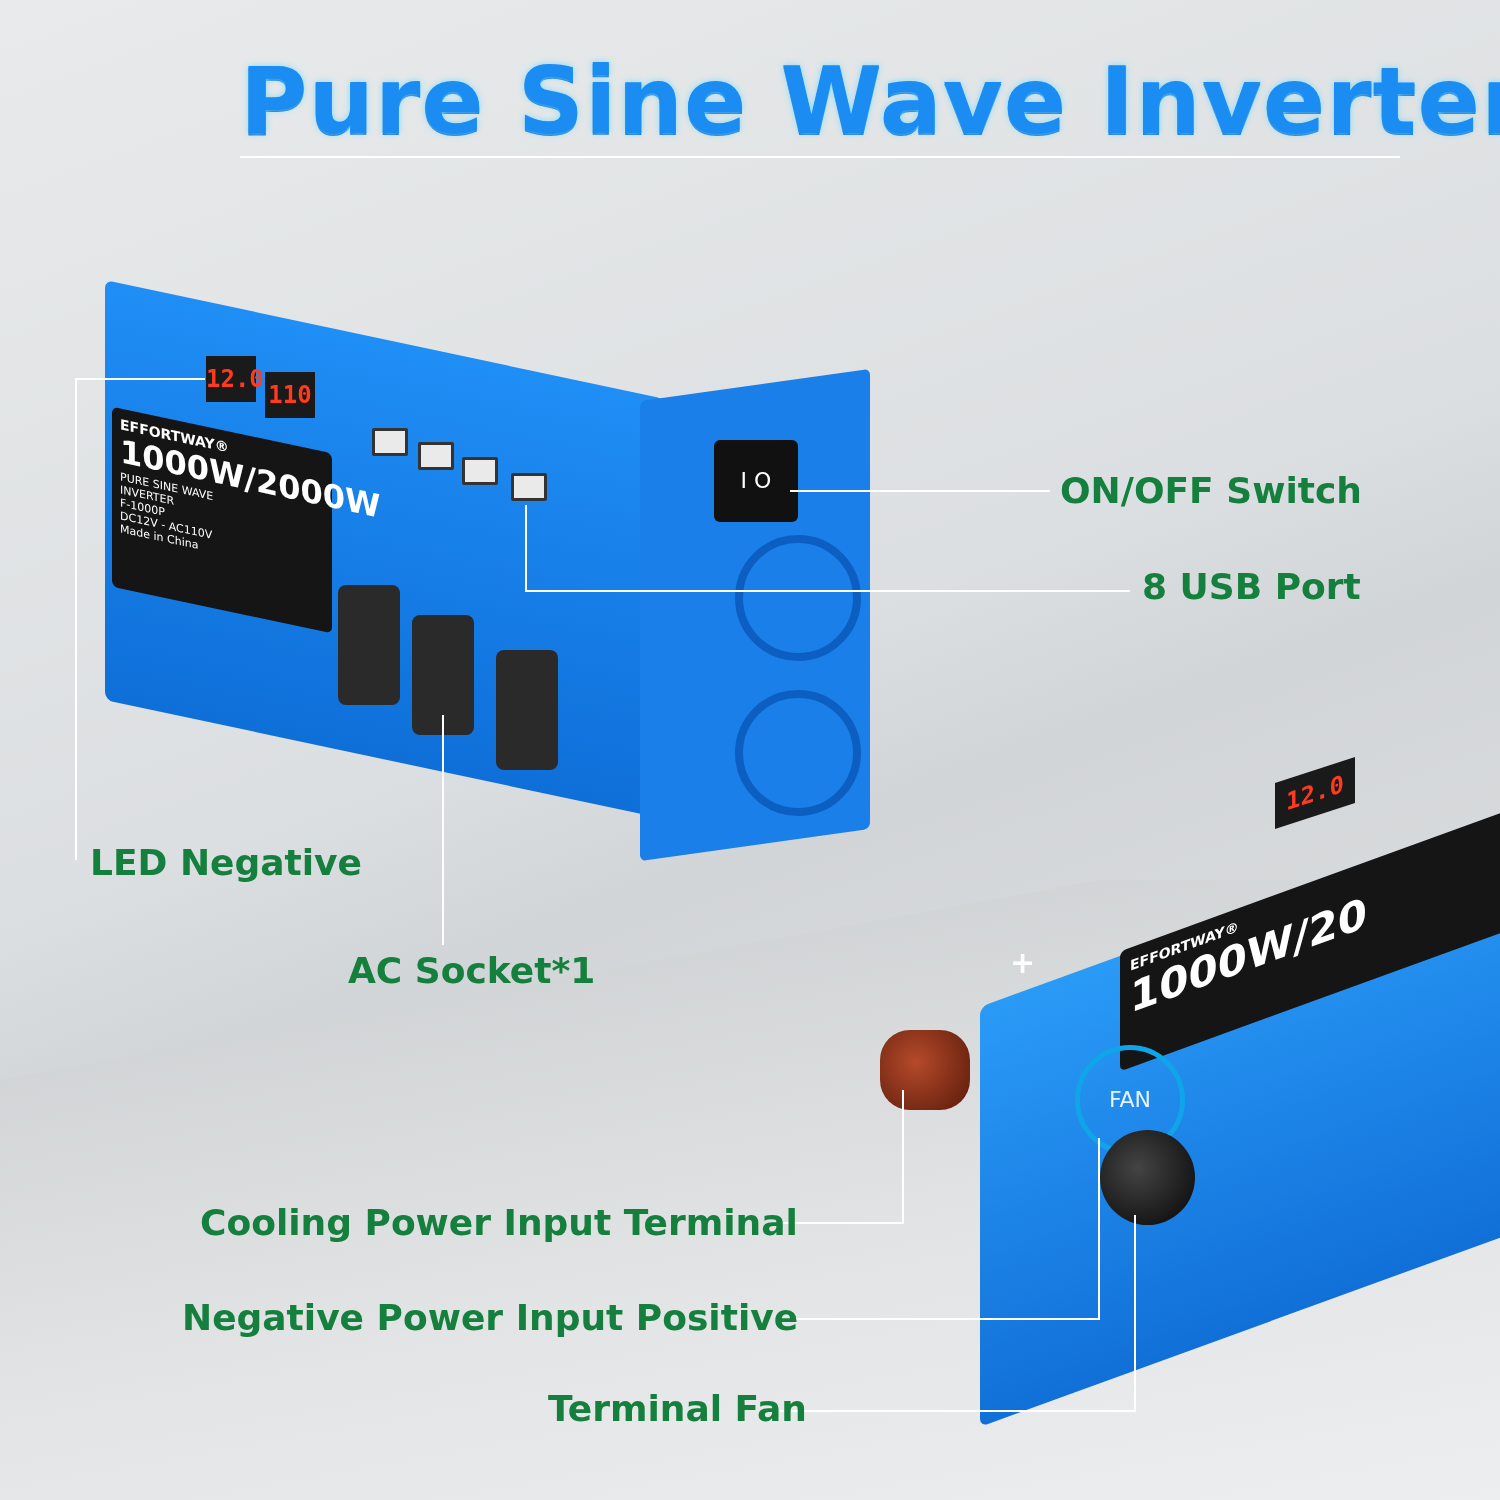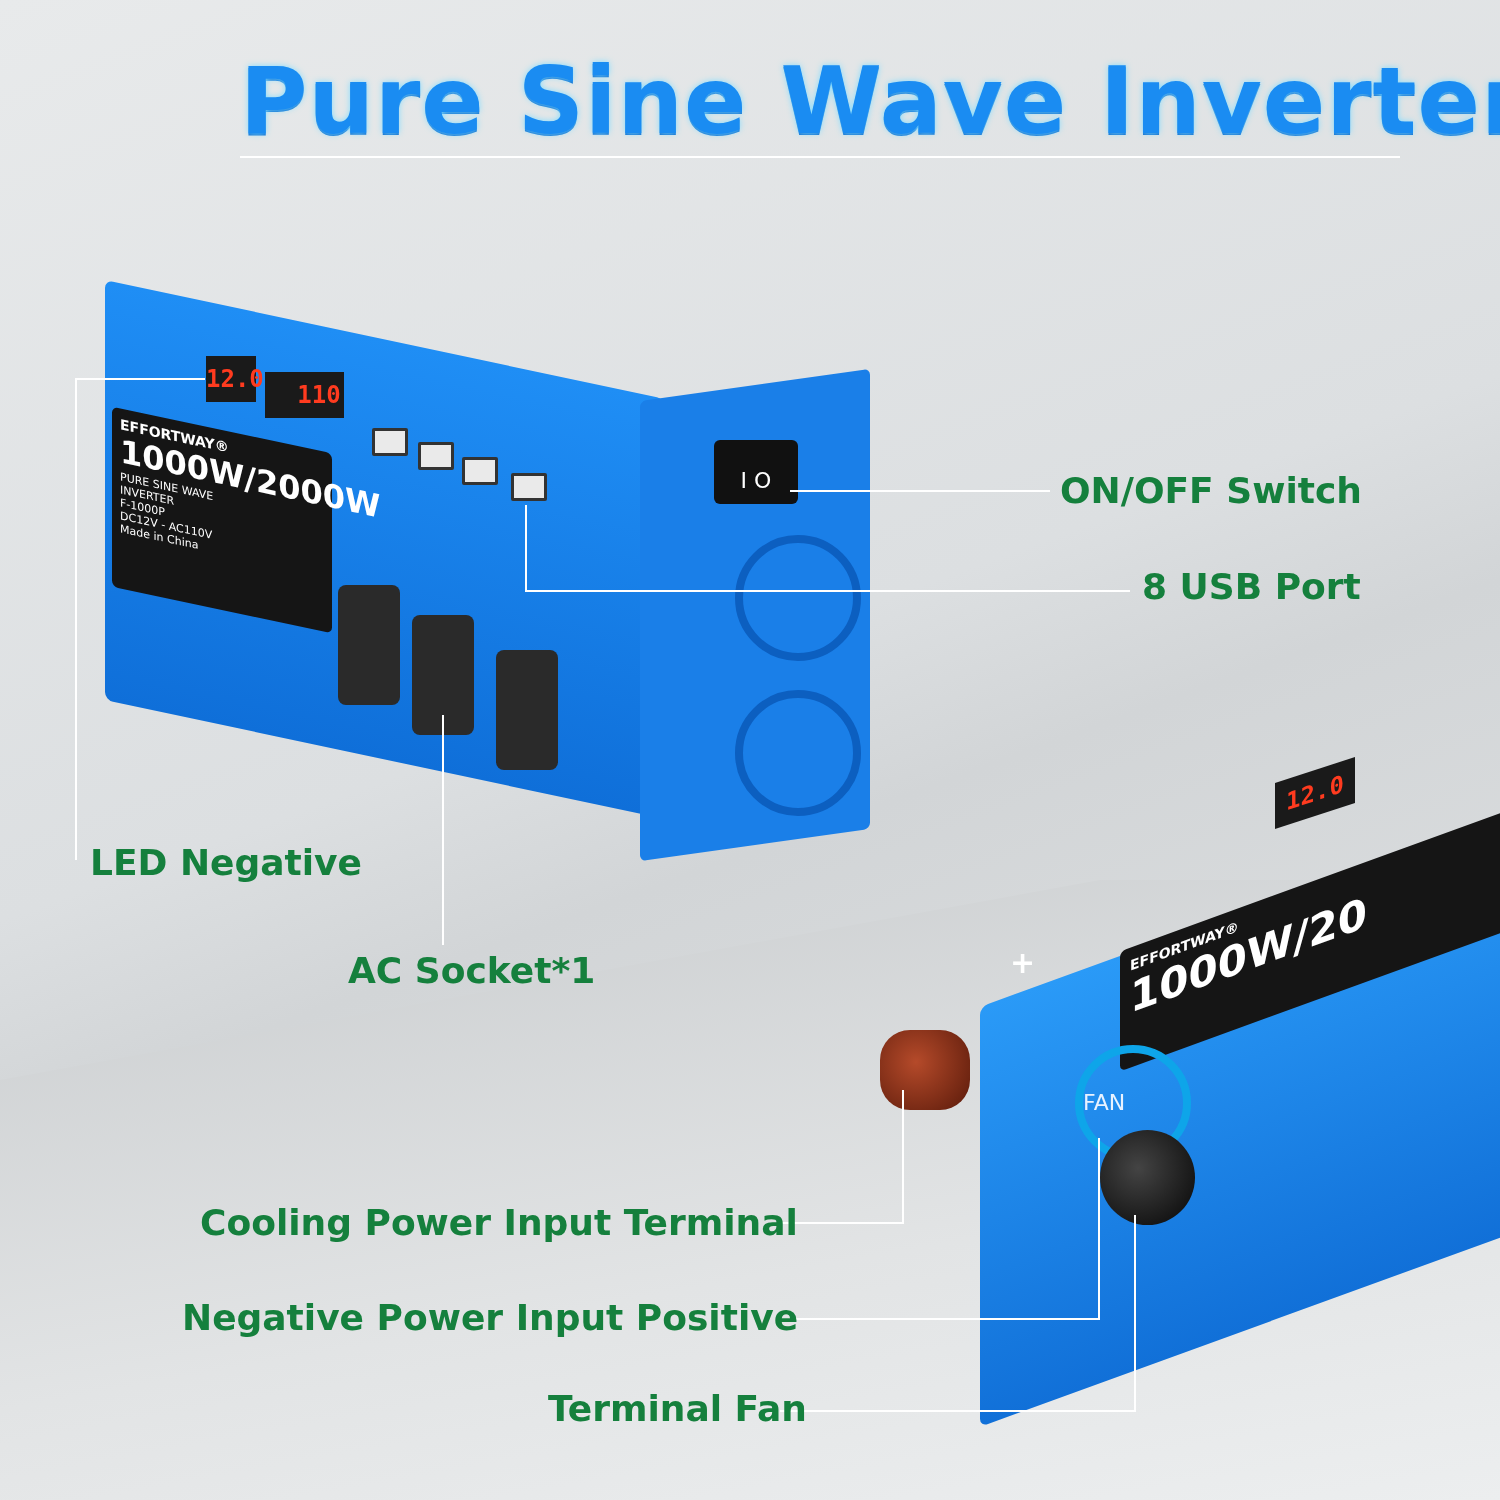--- a/index.html
+++ b/index.html
@@ -22,51 +22,51 @@
     transform:skewY(-8deg);border-radius:6px;}
   .lcd{position:absolute;width:50px;height:46px;background:#1a1a1a;color:#ff3b1f;font-family:"DejaVu Sans Mono",monospace;
     font-size:24px;font-weight:bold;text-align:center;line-height:46px;}
   .badge1{position:absolute;left:112px;top:430px;width:220px;height:180px;background:#151515;color:#fff;
     transform:skewY(12deg);border-radius:6px;padding:8px;box-sizing:border-box;}
   .badge1 .brand{font-size:14px;font-weight:bold;}
   .badge1 .watt{font-size:32px;font-weight:bold;line-height:38px;}
   .badge1 .small{font-size:11px;}
   .outlet{position:absolute;width:62px;height:120px;background:#2a2a2a;border-radius:8px;}
   .usb{position:absolute;width:30px;height:22px;background:#eaeaea;border:3px solid #333;border-radius:2px;}
-  .switch{position:absolute;left:714px;top:440px;width:84px;height:64px;background:#111;border-radius:6px;color:#fff;
+  .switch{position:absolute;left:714px;top:440px;width:84px;height:82px;background:#111;border-radius:6px;color:#fff;
     font-size:22px;text-align:center;line-height:82px;}
   .fan{position:absolute;border:8px solid #0c5fc0;border-radius:50%;}
   
   .inv2{position:absolute;left:970px;top:705px;width:530px;height:600px;}
   .body2{position:absolute;left:10px;top:200px;width:560px;height:420px;background:linear-gradient(180deg,#2a9af7,#1170d8);
     transform:skewY(-20deg);border-radius:8px;}
   .badge2{position:absolute;left:150px;top:170px;width:420px;height:120px;background:#151515;color:#fff;
     transform:skewY(-20deg);border-radius:6px;padding:10px;box-sizing:border-box;}
   .badge2 .brand{font-size:14px;font-weight:bold;}
   .badge2 .watt{font-size:42px;font-weight:bold;}
   .term-pos{position:absolute;left:880px;top:1030px;width:90px;height:80px;background:radial-gradient(circle at 40% 40%,#b54a2a,#5a1a0a);border-radius:30px;}
   .term-neg{position:absolute;left:1100px;top:1130px;width:95px;height:95px;background:radial-gradient(circle at 40% 40%,#444,#050505);border-radius:50%;}
-  .fan2{position:absolute;left:1075px;top:1045px;width:100px;height:100px;border:8px solid #0ea5e9;border-radius:50%;color:#e8f2ff;
-    font-size:22px;line-height:100px;}
+  .fan2{position:absolute;left:1075px;top:1045px;width:100px;height:100px;border:5px solid #0ea5e9;border-radius:50%;color:#e8f2ff;
+    font-size:22px;text-align:center;line-height:100px;}
   .plus{position:absolute;left:1010px;top:945px;color:#fff;font-size:30px;font-weight:bold;}
 </style>
 </head>
 <body>
 
 <div class="floor"></div>
 
 <div class="title">Pure Sine Wave Inverter</div>
 <div class="title-rule"></div>
 
 <div class="inv1">
   <div class="body1"></div>
   <div class="end1"></div>
 </div>
 <div class="lcd" style="left:206px;top:356px;">12.0</div>
-<div class="lcd" style="left:265px;top:372px;padding-left:29px;">110</div>
+<div class="lcd" style="left:265px;top:372px;">110</div>
 <div class="badge1">
   <div class="brand">EFFORTWAY®</div>
   <div class="watt">1000W/2000W</div>
   <div class="small">PURE SINE WAVE</div>
   <div class="small">INVERTER</div>
   <div class="small">F-1000P</div>
   <div class="small">DC12V - AC110V</div>
   <div class="small">Made in China</div>
 </div>
 <div class="outlet" style="left:338px;top:585px;"></div>

